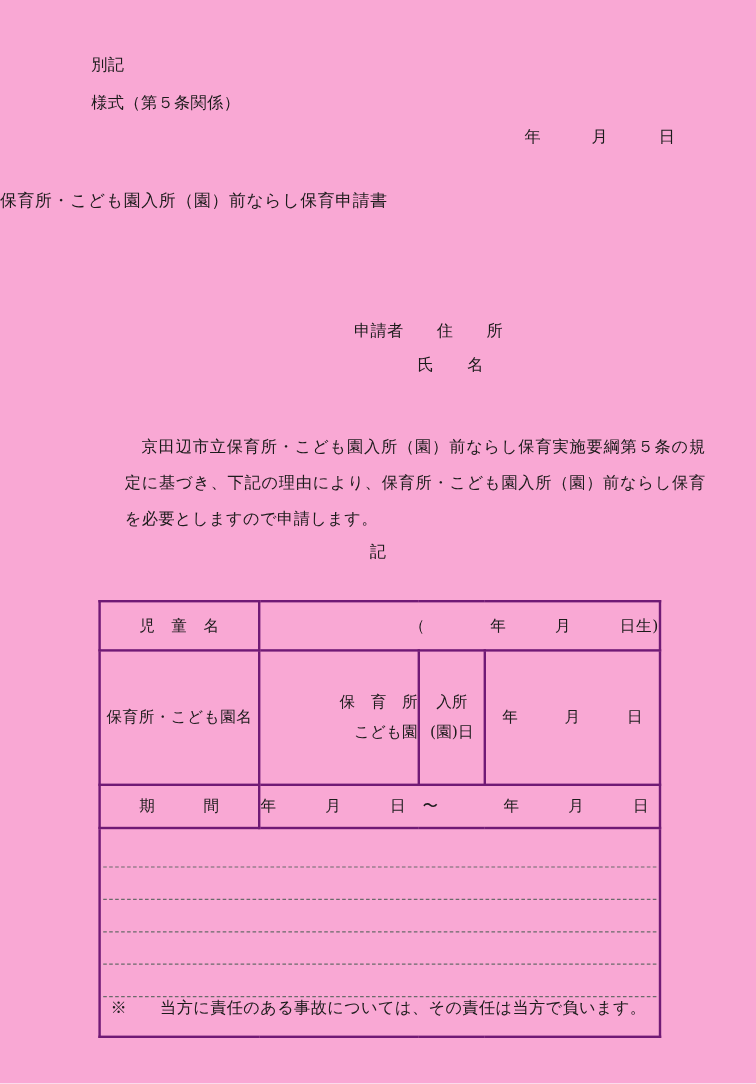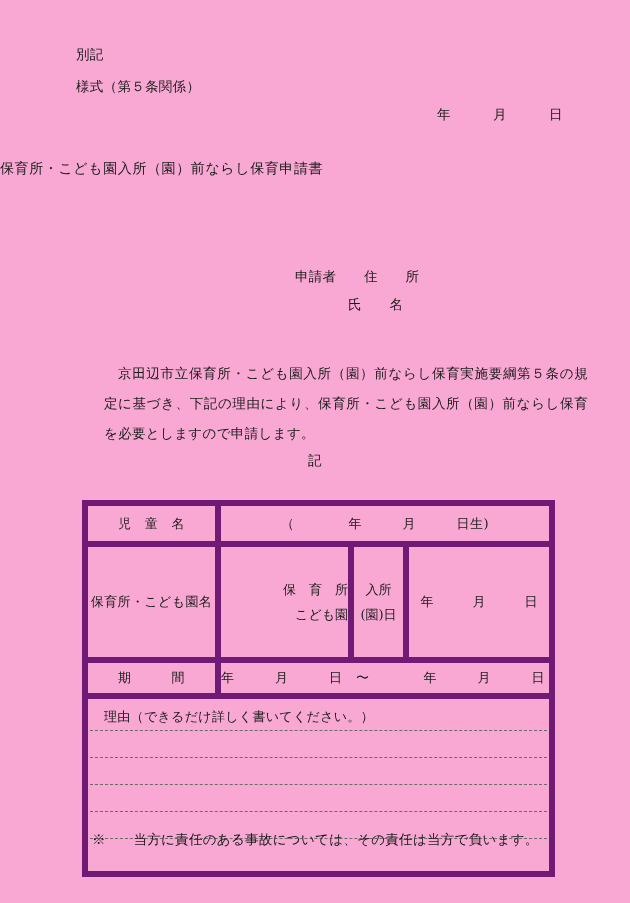--- a/index.html
+++ b/index.html
@@ -76,38 +76,38 @@
   .form-table {
     position: absolute;
     left: 82px;
     top: 500px;
     width: 467px;
     border-collapse: collapse;
     table-layout: fixed;
     font-size: 13px;
   }
   .form-table td {
-    border: 6px solid #701a75;
+    border: 2px solid #701a75;
     padding: 0;
     vertical-align: middle;
     white-space: pre;
   }
   .cell-label {
     text-align: center;
     letter-spacing: 0.4px;
   }
   .cell-center { text-align: center; }
   .cell-right  { text-align: right; padding-right: 5px; }
 
   .r1 { height: 41px; }
   .r2 { height: 53px; }
   .r3 { height: 36px; padding-left: 16px; }
 
   .dob-cell {
-    text-align: center;
+    text-align: right;
     padding-left: 110px;
     letter-spacing: 0.5px;
   }
   .stack {
     display: flex;
     flex-direction: column;
     justify-content: center;
     height: 100%;
     line-height: 25px;
   }
@@ -203,21 +203,20 @@
         <td class="cell-center">年　　　月　　　日</td>
       </tr>
 
       <tr class="r3">
         <td class="cell-label">期　　　間</td>
         <td class="period-cell" colspan="3">年　　　月　　　日　〜　　　　年　　　月　　　日</td>
       </tr>
 
       <tr>
         <td class="reason-cell" colspan="4">
-          <span class="reason-title">理由（できるだけ詳しく書いてください。）</span>
           <span class="rule" style="top:31px"></span>
           <span class="rule" style="top:58px"></span>
           <span class="rule" style="top:85px"></span>
           <span class="rule" style="top:112px"></span>
           <span class="rule" style="top:139px"></span>
         </td>
       </tr>
     </tbody>
   </table>
 

